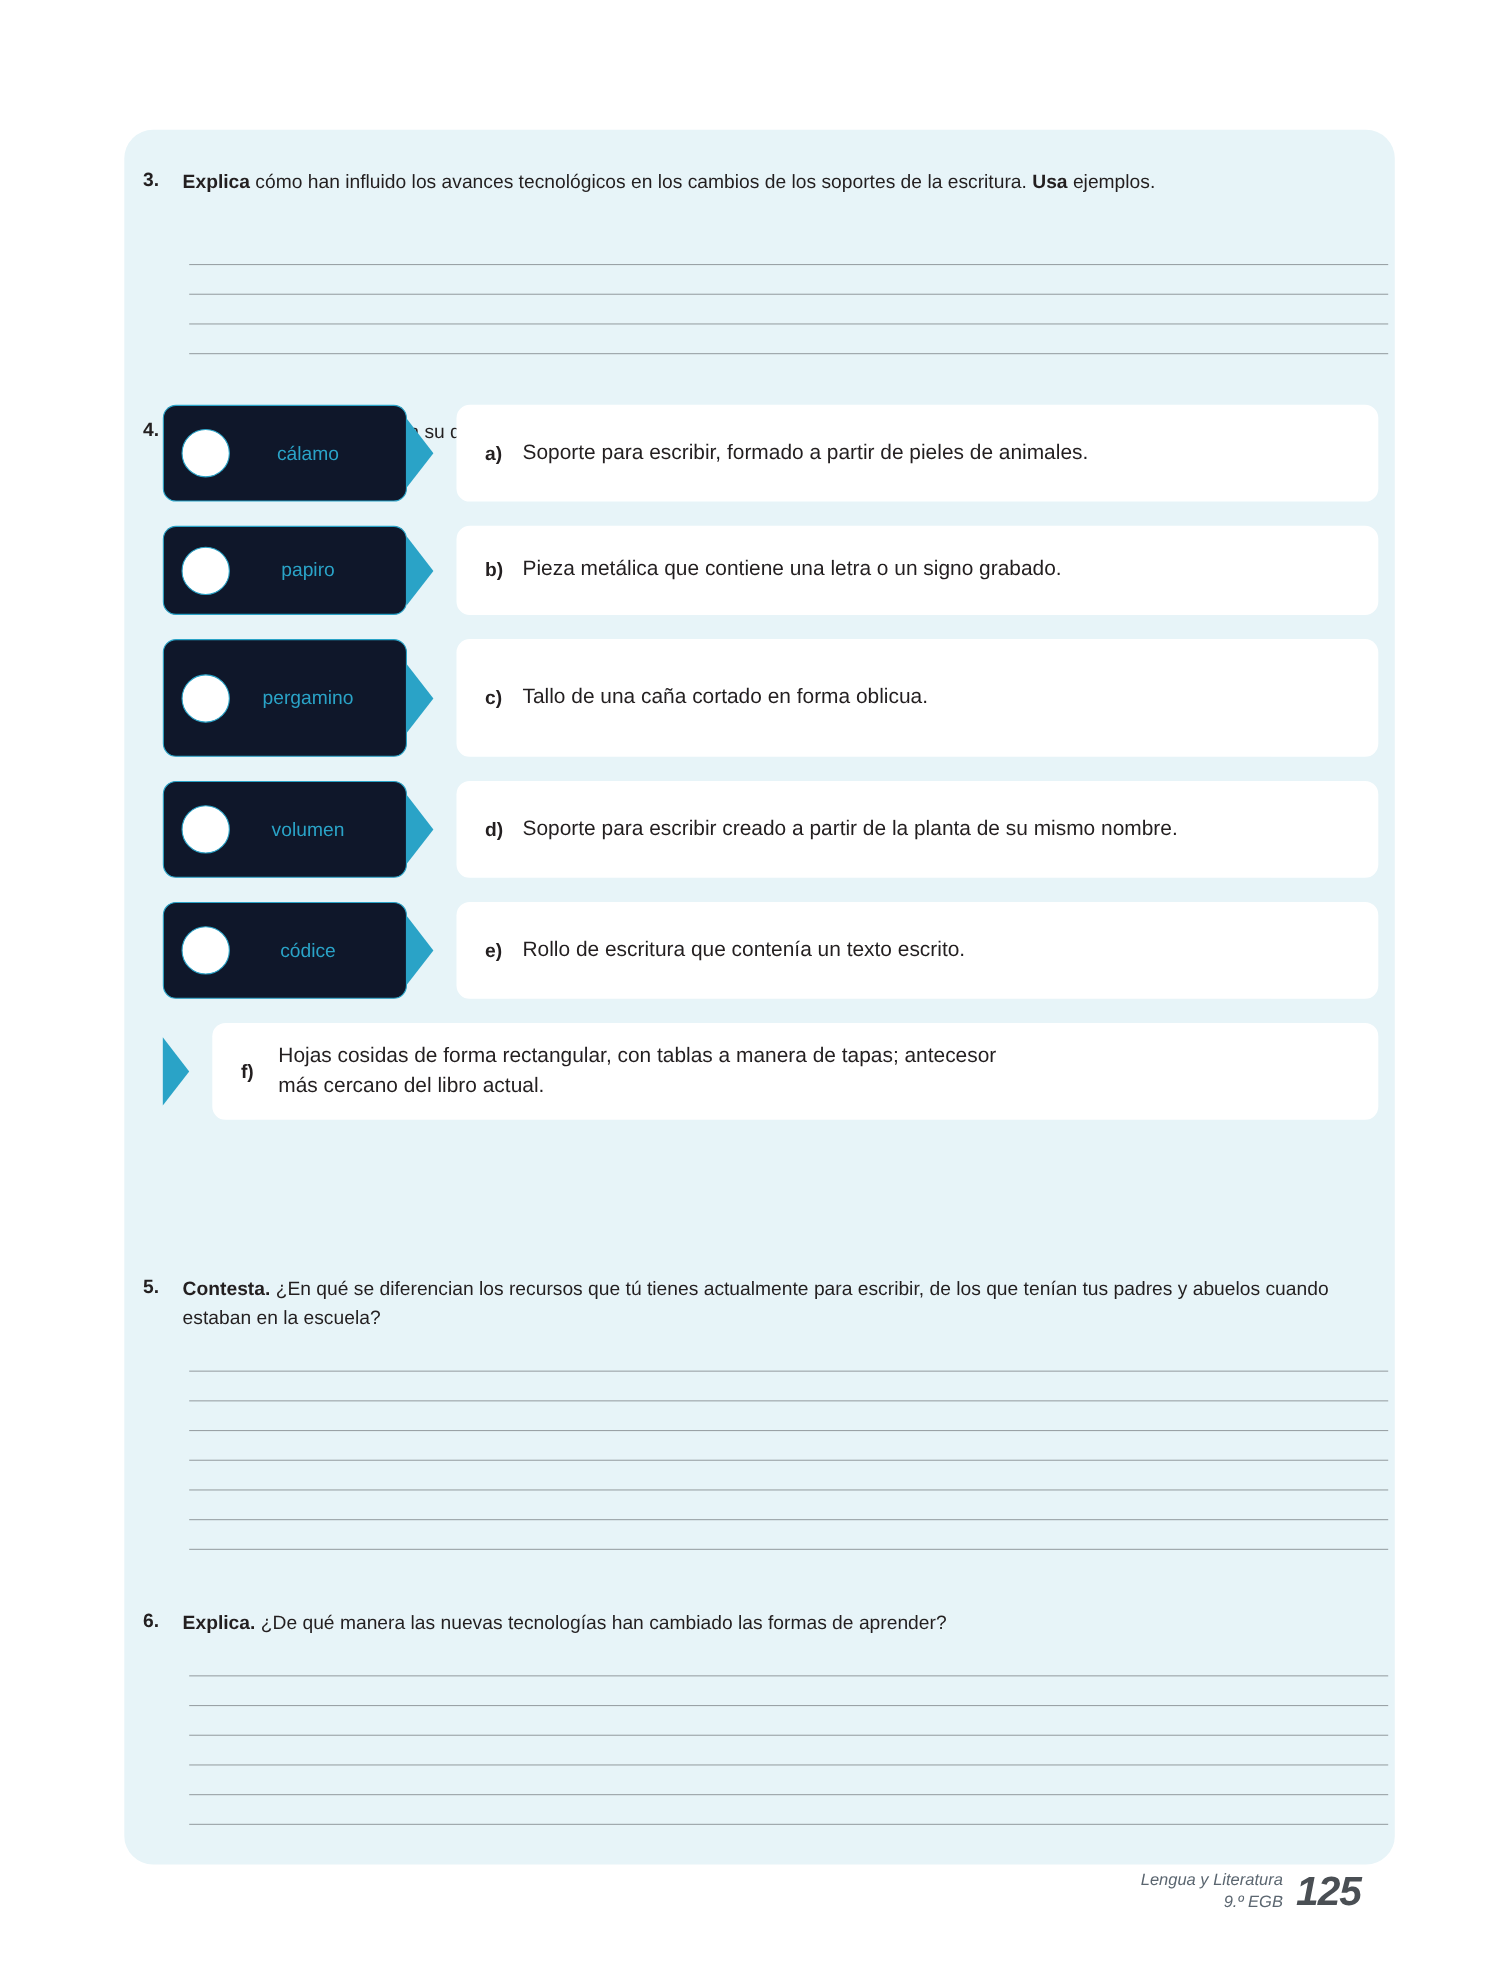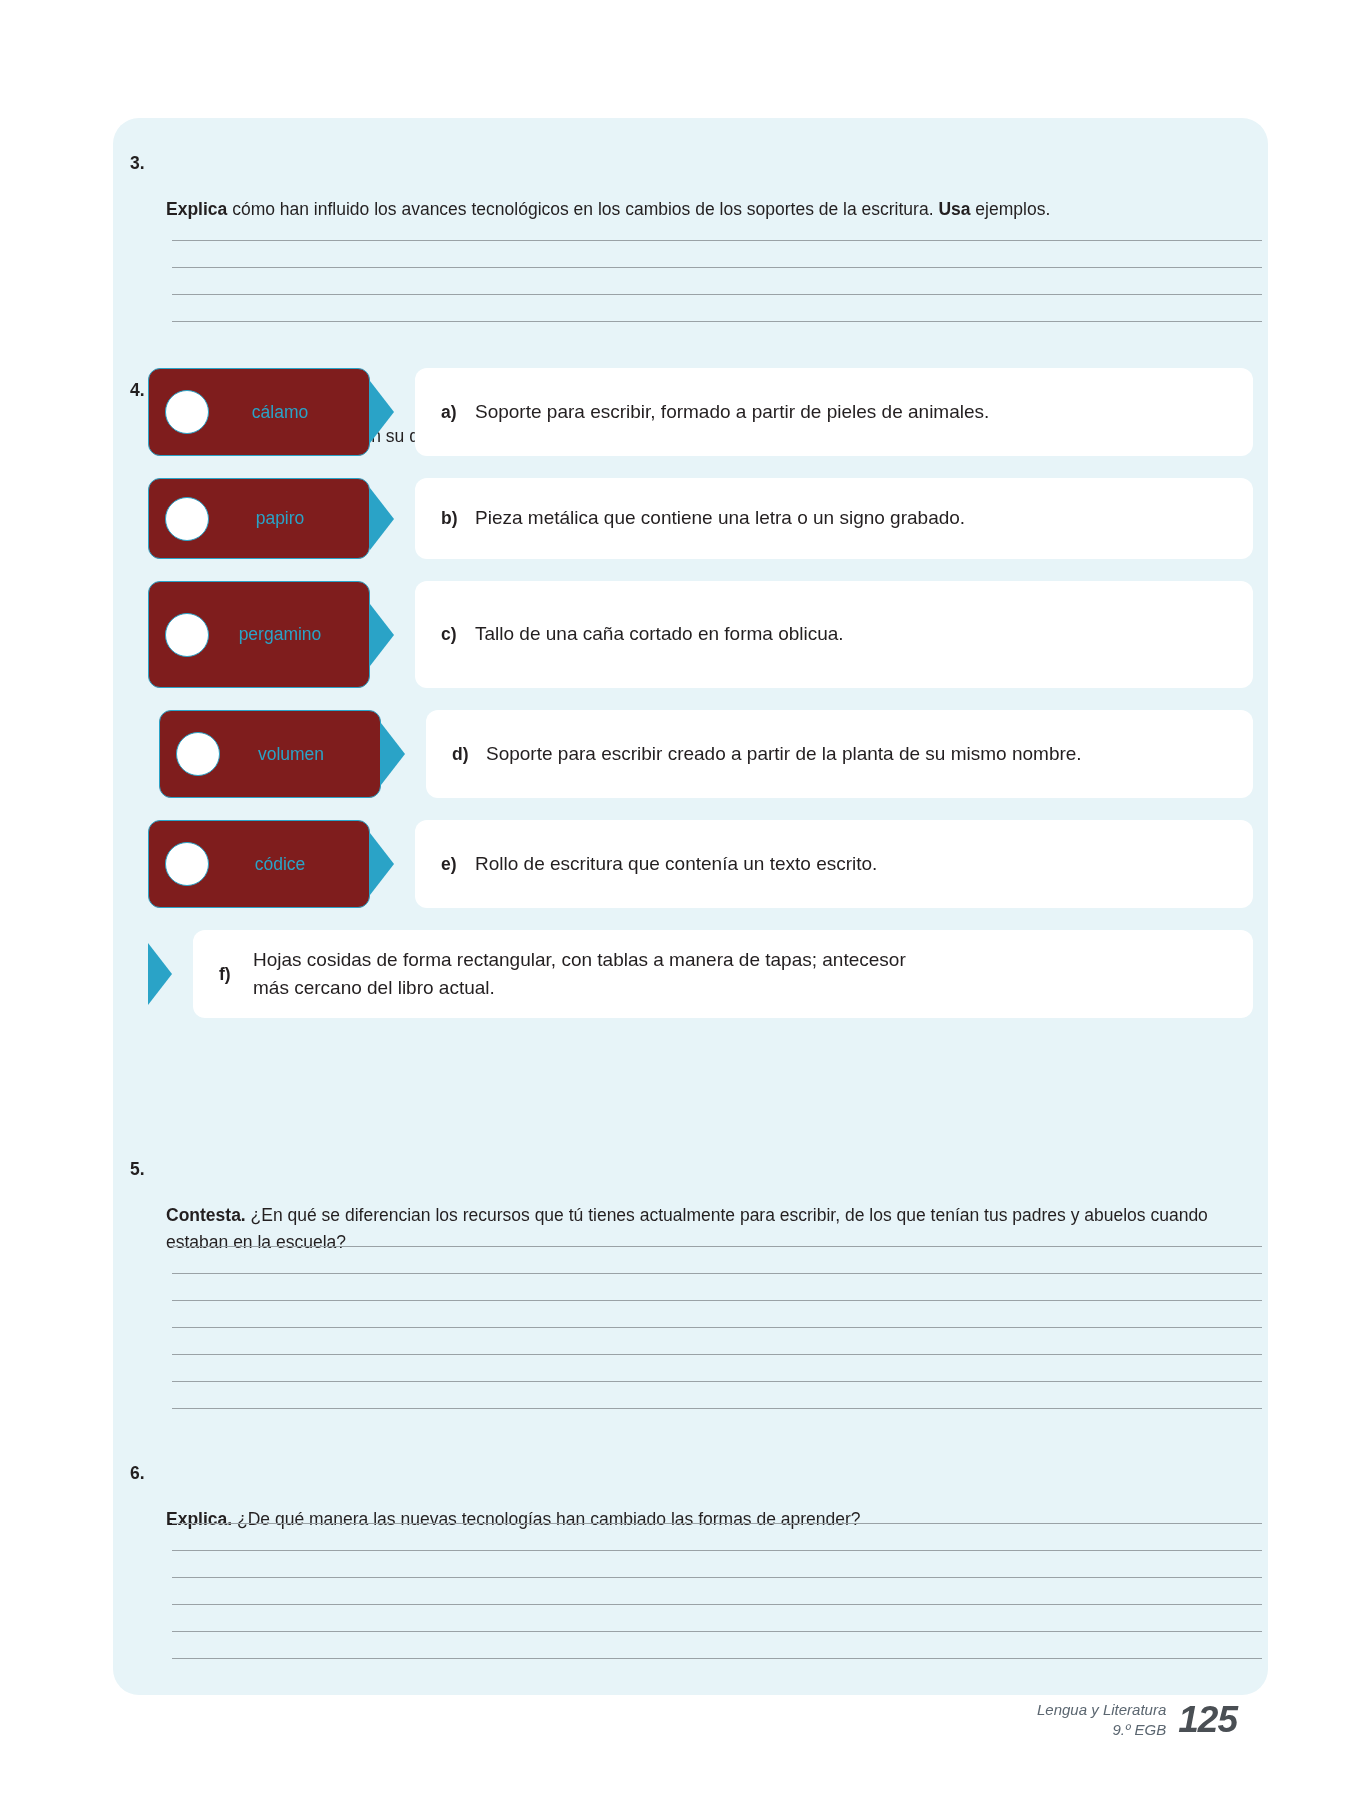--- a/index.html
+++ b/index.html
@@ -45,21 +45,20 @@
     color: #231f20;
     width: 36px;
     flex: 0 0 36px;
     padding-top: 1px;
   }
   .ex-text {
     font-size: 17.5px;
     line-height: 1.55;
     color: #231f20;
     text-align: justify;
-    margin-top: 44px;
   }
   .ex-text b { font-weight: bold; }
 
   
   .rules {
     position: absolute;
   }
   .rule {
     height: 1px;
     background: #9aa2a6;
@@ -76,21 +75,21 @@
   }
   .match-row {
     position: relative;
     display: flex;
     align-items: stretch;
     margin-bottom: 22px;
   }
   .term-box {
     position: relative;
     width: 222px;
-    background: #7f1d1d;
+    background: #0f172a;
     border: 1.6px solid #2aa3c7;
     border-radius: 12px;
     display: flex;
     align-items: center;
     padding: 0 14px 0 16px;
     box-sizing: border-box;
   }
   .term-circle {
     width: 42px;
     height: 42px;
@@ -223,21 +222,21 @@
         <div class="term-circle"></div>
         <div class="term-label">pergamino</div>
       </div>
       <div class="arrow"></div>
       <div class="def-box">
         <div class="def-letter">c)</div>
         <div class="def-text">Tallo de una caña cortado en forma oblicua.</div>
       </div>
     </div>
 
-    <div class="match-row" style="height:88px;margin-left:11px;">
+    <div class="match-row" style="height:88px;">
       <div class="term-box">
         <div class="term-circle"></div>
         <div class="term-label">volumen</div>
       </div>
       <div class="arrow"></div>
       <div class="def-box">
         <div class="def-letter">d)</div>
         <div class="def-text">Soporte para escribir creado a partir de la planta de su mismo nombre.</div>
       </div>
     </div>

